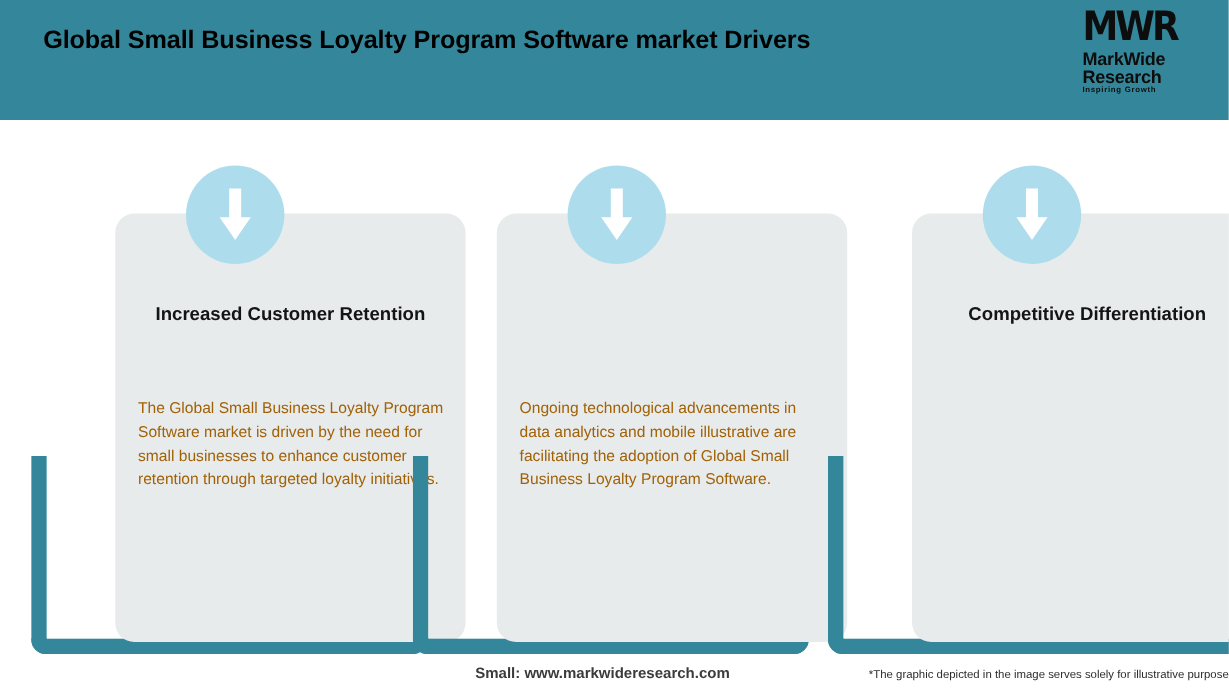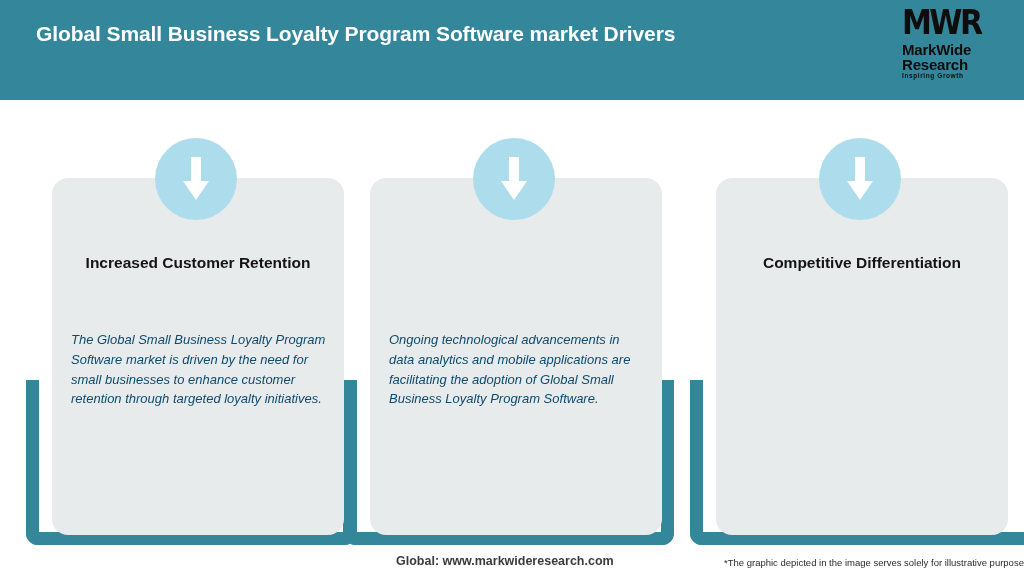--- a/index.html
+++ b/index.html
@@ -24,21 +24,21 @@
     height: 100px;
     background: #34879b;
     box-sizing: border-box;
   }
   #page-title {
     position: absolute;
     left: 36px;
     top: 22px;
     font-size: 21px;
     font-weight: bold;
-    color: #ffffff;
+    color: #000000;
     letter-spacing: -0.1px;
     white-space: nowrap;
   }
 
   
   #logo {
     position: absolute;
     right: 18px;
     top: 8px;
     width: 104px;
@@ -97,20 +97,21 @@
     border-bottom-right-radius: 12px;
     box-sizing: border-box;
   }
   .card {
     position: absolute;
     top: 78px;
     height: 357px;
     background: #e8ebec;
     border-radius: 16px;
     box-sizing: border-box;
+    margin-left: 44px;
   }
   .icon-circle {
     position: absolute;
     top: 38px;
     width: 82px;
     height: 82px;
     border-radius: 50%;
     background: #addced;
     display: flex;
     align-items: center;
@@ -128,24 +129,23 @@
     font-weight: bold;
     color: #141414;
     line-height: 1.48;
   }
   .card-body {
     position: absolute;
     top: 152px;
     left: 19px;
     right: 14px;
     font-size: 13px;
-    color: #0c4a6e;
+    color: #a16207;
     line-height: 1.52;
     font-family: "Liberation Sans", sans-serif;
-    font-style: italic;
   }
 
   
   #footer-source {
     position: absolute;
     left: 396px;
     top: 554px;
     font-size: 12.5px;
     font-weight: bold;
     color: #3b3b3b;
@@ -184,21 +184,21 @@
     <div class="icon-circle" style="left:129px;">
       <svg width="34" height="48" viewBox="0 0 34 48" aria-hidden="true">
         <path d="M12 2 h10 v24 h8 L17 45 L4 26 h8 z" fill="#ffffff"></path>
       </svg>
     </div>
   </div>
 
   <div class="card-group" style="left:344px; width:330px;">
     <div class="bracket"></div>
     <div class="card" style="left:26px; width:292px;">
-      <div class="card-body">Ongoing technological advancements in data analytics and mobile applications are facilitating the adoption of Global Small Business Loyalty Program Software.</div>
+      <div class="card-body">Ongoing technological advancements in data analytics and mobile illustrative are facilitating the adoption of Global Small Business Loyalty Program Software.</div>
     </div>
     <div class="icon-circle" style="left:129px;">
       <svg width="34" height="48" viewBox="0 0 34 48" aria-hidden="true">
         <path d="M12 2 h10 v24 h8 L17 45 L4 26 h8 z" fill="#ffffff"></path>
       </svg>
     </div>
   </div>
 
   <div class="card-group" style="left:690px; width:330px;padding-left:18px;">
     <div class="bracket"></div>
@@ -207,14 +207,14 @@
     </div>
     <div class="icon-circle" style="left:129px;">
       <svg width="34" height="48" viewBox="0 0 34 48" aria-hidden="true">
         <path d="M12 2 h10 v24 h8 L17 45 L4 26 h8 z" fill="#ffffff"></path>
       </svg>
     </div>
   </div>
 
 </div>
 
-<div id="footer-source">Global: www.markwideresearch.com</div>
+<div id="footer-source">Small: www.markwideresearch.com</div>
 <div id="footer-disclaimer">*The graphic depicted in the image serves solely for illustrative purposes</div>
 
 </body></html>

